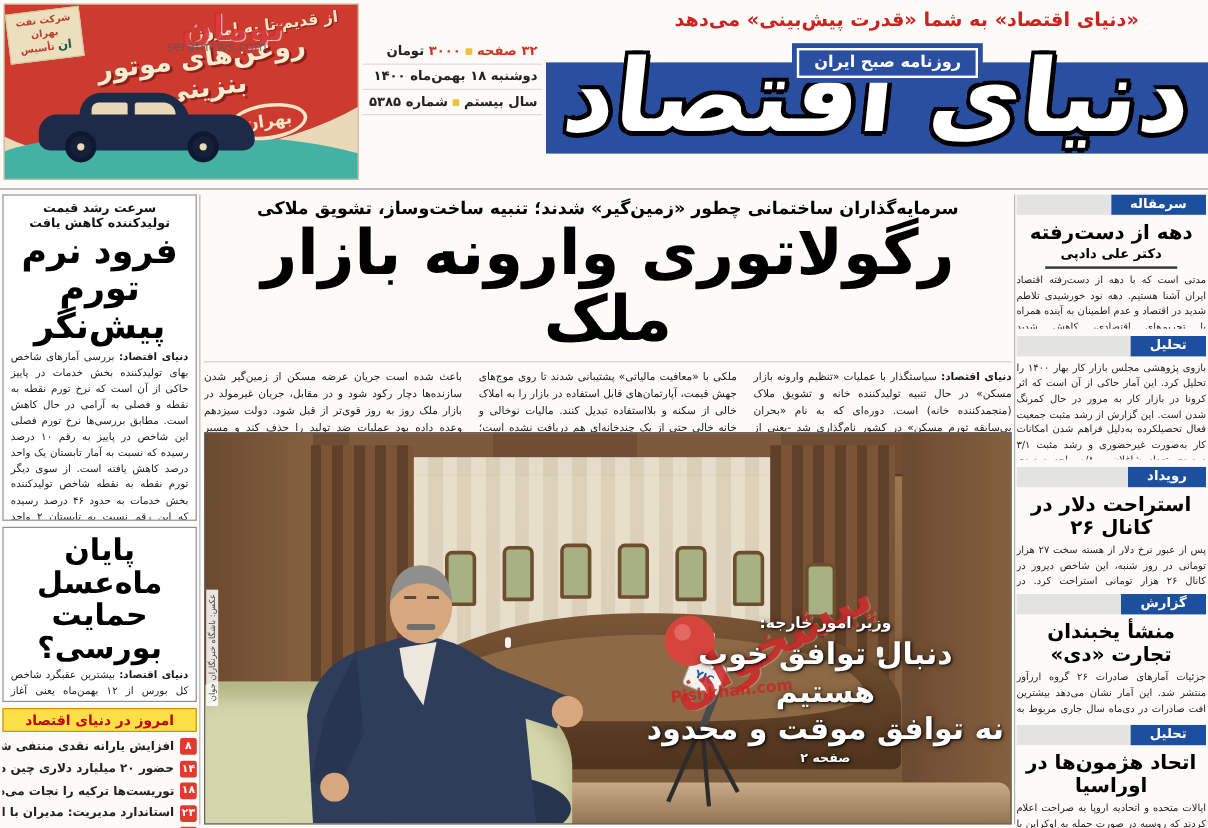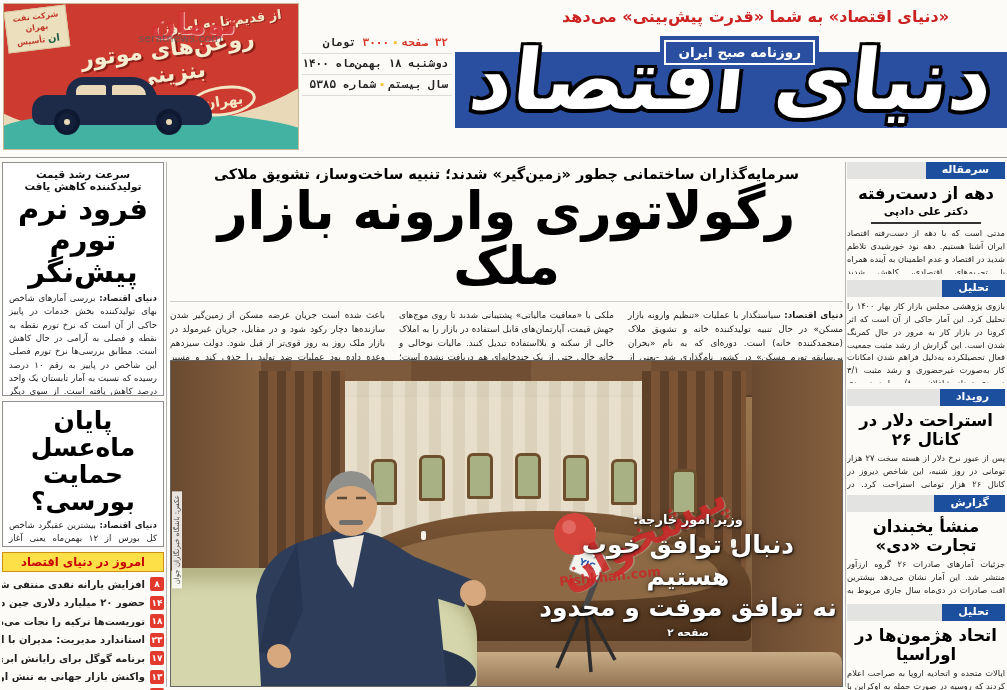--- a/index.html
+++ b/index.html
@@ -13,21 +13,21 @@
   
   .masthead-bar { position:absolute; top:52px; right:0; width:552px; height:76px; background:#2b4fa0; }
   .masthead-title { position:absolute; top:-22px; width:100%; text-align:center; font-size:84px; font-weight:bold;
     color:#fff; transform:skewX(-6deg); white-space:nowrap; line-height:1.2;
     text-shadow:3px 3px 0 #000,-3px -3px 0 #000,3px -3px 0 #000,-3px 3px 0 #000,0 4px 0 #000,4px 0 0 #000; }
   .slogan { position:absolute; top:7px; right:58px; color:#cc2222; font-size:16px; font-weight:bold; }
   .tagline-box { position:absolute; top:40px; right:192px; z-index:5; background:#2b4fa0; color:#fff;
     border:2px solid #fff; box-shadow:0 0 0 4px #2b4fa0; padding:2px 12px 3px; font-size:13.5px; font-weight:bold; }
 
   
-  .dates { position:absolute; top:33px; left:302px; width:150px; font-size:11px; font-weight:bold; color:#222;font-family:Liberation Mono, monospace; }
+  .dates { position:absolute; top:33px; left:302px; width:150px; font-size:11px; font-weight:bold; color:#222; }
   .dates .row { padding:3px 4px 4px; border-bottom:1px solid #dcdcdc; text-align:right; white-space:nowrap; }
   .dates .red { color:#d43425; }
   .dates .sep::before { content:"▪"; color:#f2c230; margin:0 3px; }
 
   
   .ad { position:absolute; top:3px; left:3px; width:296px; height:147px; background:#ead9b8; overflow:hidden; border:1px solid #c9b894; }
   .ad-red { position:absolute; top:-48px; left:-36px; width:380px; height:172px; background:#cd3a30;
     border-radius:42% 46% 48% 44%; transform:rotate(-7deg); }
   .ad-teal { position:absolute; bottom:-26px; left:-14px; width:330px; height:64px; background:#43b2a2;
     border-radius:100% 80% 0 0 / 90% 70% 0 0; transform:rotate(2deg); }
@@ -57,21 +57,21 @@
   .vdiv { position:absolute; top:162px; bottom:3px; width:1px; background:#b5b5b5; }
 
   
   .leftcol { position:absolute; top:162px; left:2px; width:162px; }
   .box { border:1px solid #8f8f8f; background:#fff; padding:5px 6px; text-align:center; margin-bottom:5px; overflow:hidden; }
   .box .kick { font-size:10.5px; font-weight:bold; color:#111; margin-bottom:2px; }
   .box .t1 { font-size:29px; font-weight:bold; line-height:1.08; color:#000; letter-spacing:-1px; }
   .box .t2 { font-size:29px; font-weight:bold; line-height:1.08; color:#000; letter-spacing:-1px; margin-bottom:4px; }
   .box .body { font-size:8.6px; line-height:1.55; text-align:justify; color:#1a1a1a; }
   .pg { color:#2a62c9; font-weight:bold; }
-  .a1 { height:234px; }
+  .a1 { height:272px; }
   .a2 { height:146px; }
   .a2 .t1,.a2 .t2 { font-size:25px; }
   .todaybar { background:#fde047; border:1px solid #d28f12; color:#c80000; font-weight:bold; font-size:11.5px;
     text-align:center; padding:2px 0; margin:3px 0 5px; }
   .today-item { display:flex; align-items:center; gap:5px; margin-bottom:4.5px; }
   .today-num { flex:0 0 14px; height:14px; background:#e23b2e; color:#fff; font-size:9px; font-weight:bold;
     display:flex; align-items:center; justify-content:center; border-radius:2px; }
   .today-label { font-size:10px; font-weight:bold; color:#222; white-space:nowrap; overflow:hidden; }
 
   

